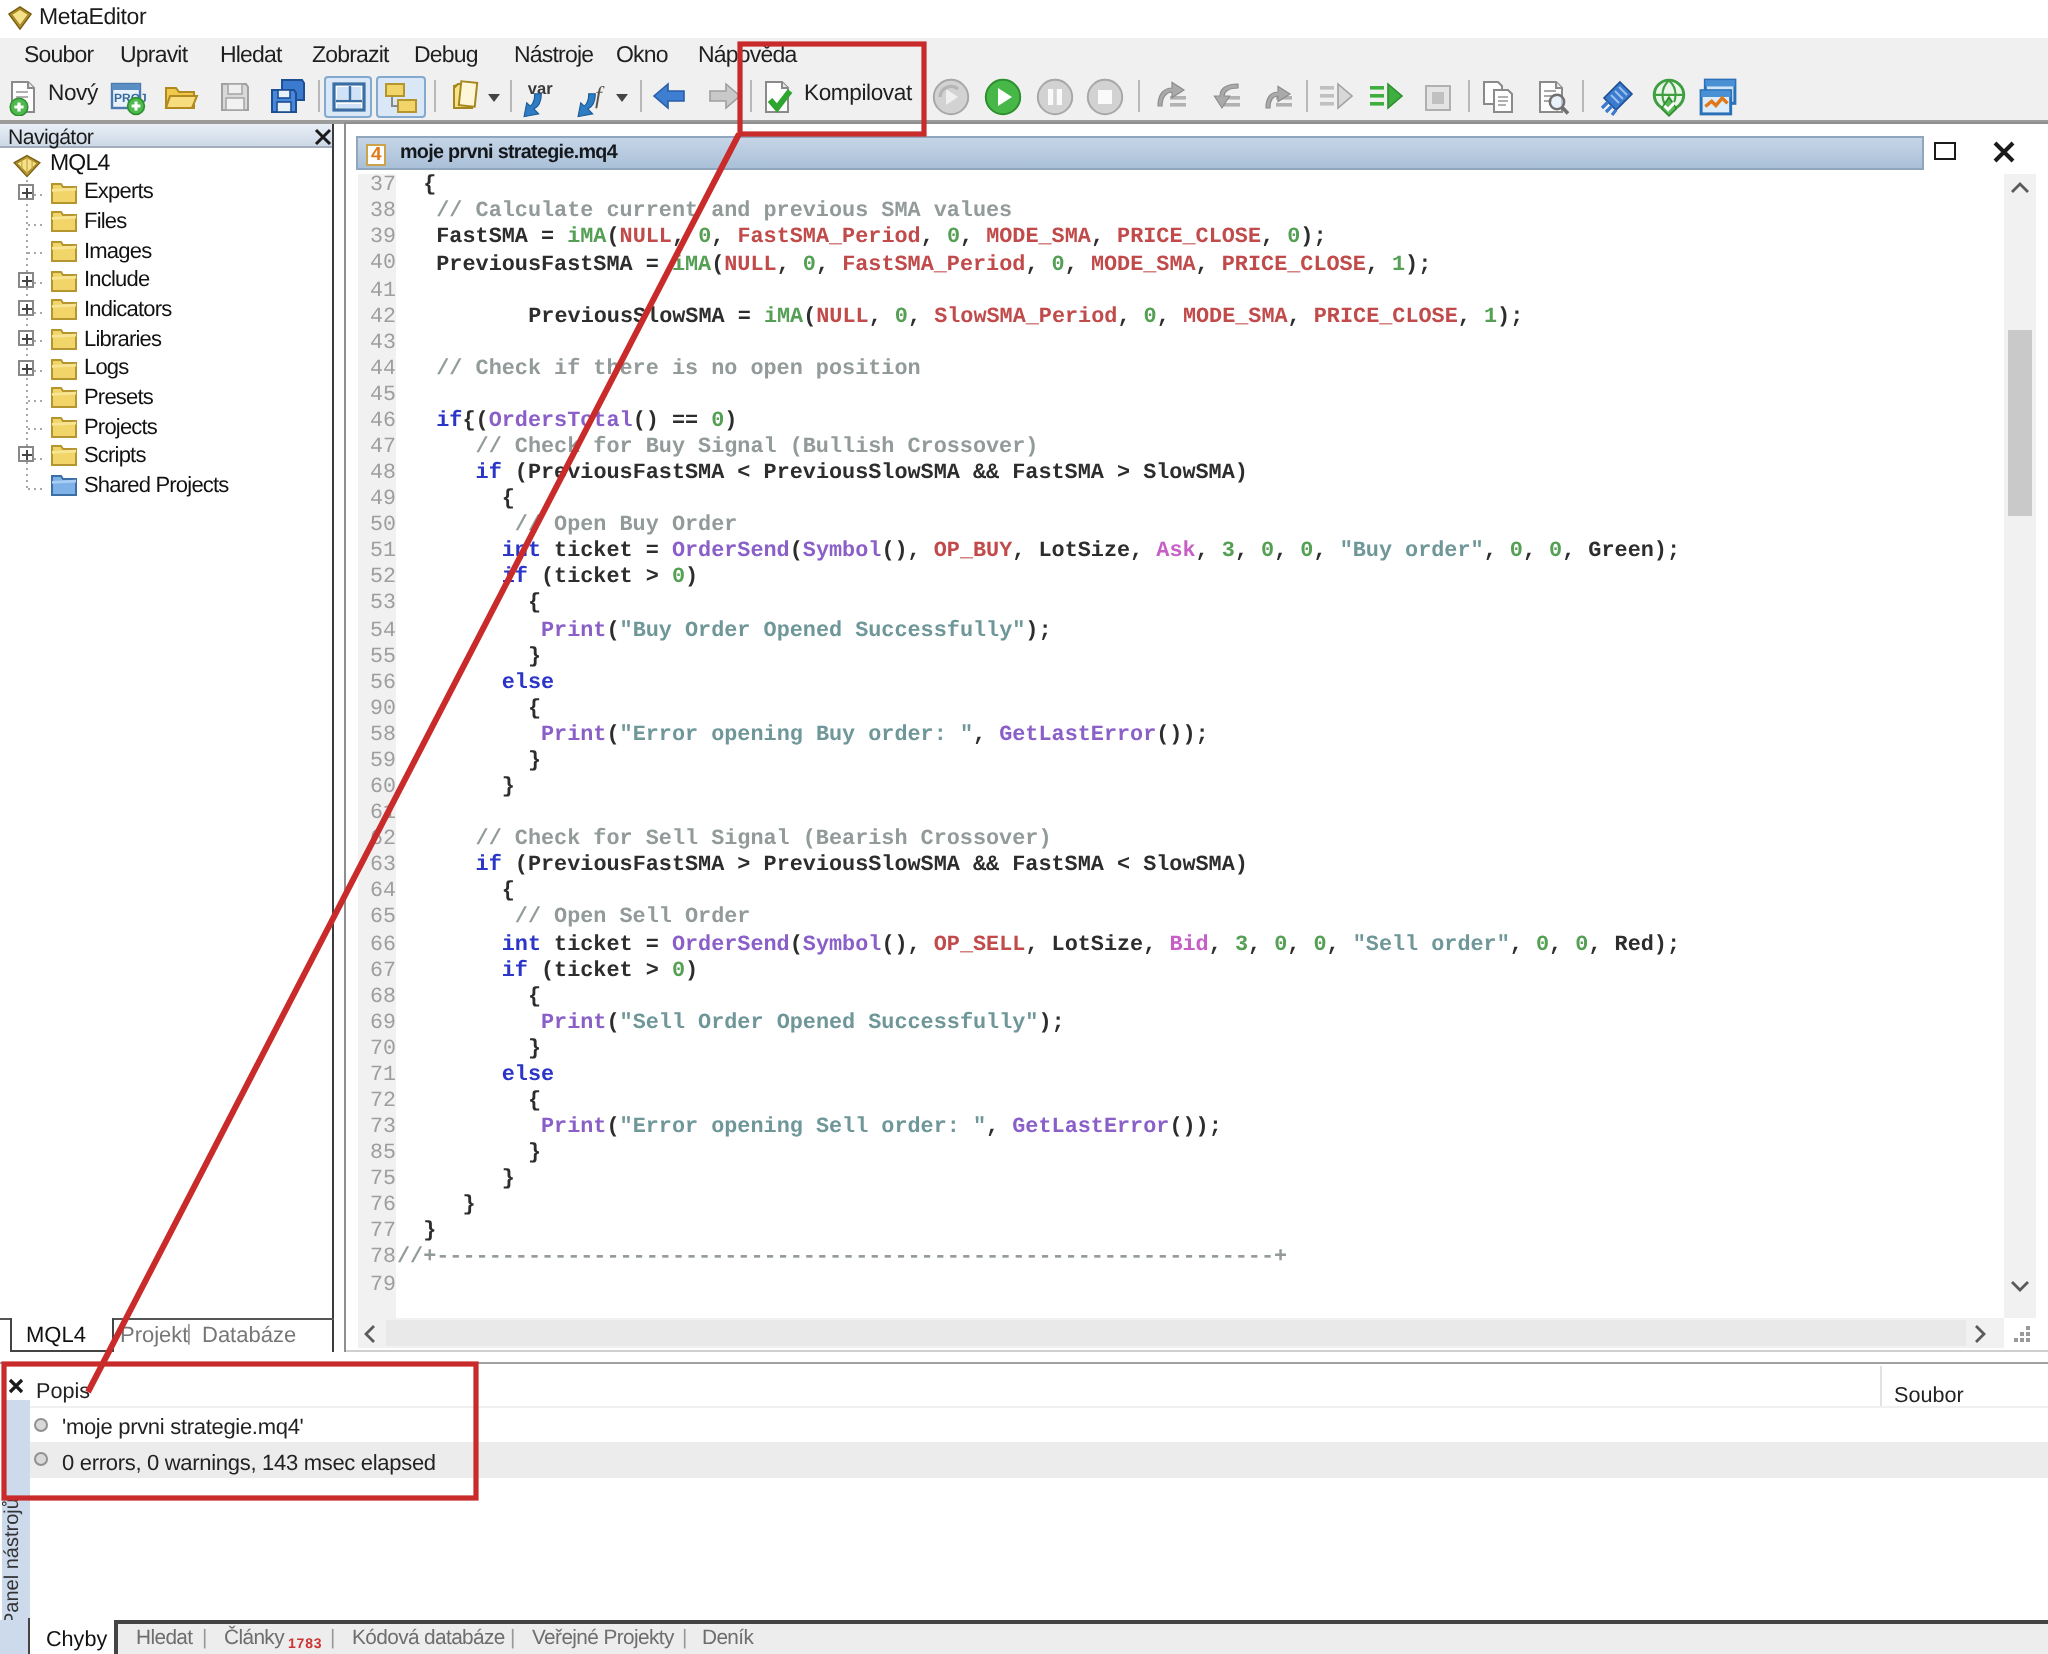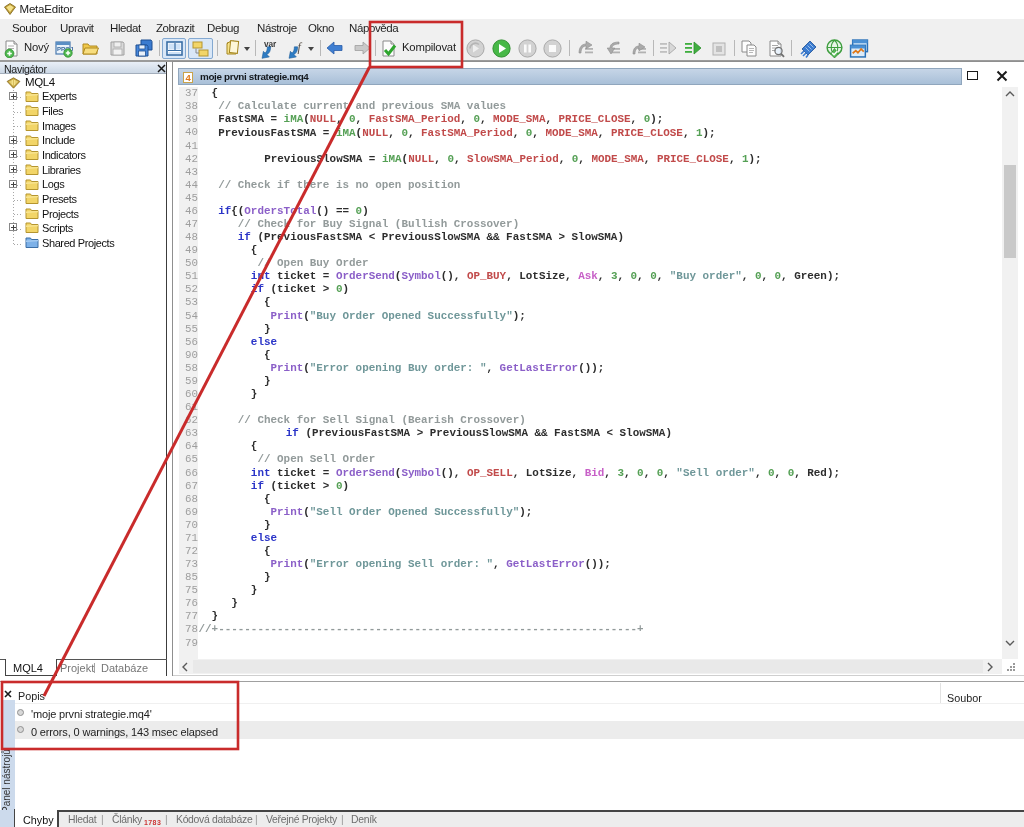--- a/index.html
+++ b/index.html
@@ -448,21 +448,21 @@
 <div class="cl" style="top:274.88px; left:19.5px;">           <span class="f">Print</span>(<span class="s">"Error opening Buy order: "</span>, <span class="f">GetLastError</span>());</div>
 <div class="ln" style="top:287.96px; right:805px;">59</div>
 <div class="cl" style="top:287.96px; left:19.5px;">          }</div>
 <div class="ln" style="top:301.04px; right:805px;">60</div>
 <div class="cl" style="top:301.04px; left:19.5px;">        }</div>
 <div class="ln" style="top:314.12px; right:805px;">61</div>
 <div class="cl" style="top:314.12px; left:19.5px;"></div>
 <div class="ln" style="top:327.20px; right:805px;">62</div>
 <div class="cl" style="top:327.20px; left:19.5px;text-align:center;"><span class="c">      // Check for Sell Signal (Bearish Crossover)</span></div>
 <div class="ln" style="top:340.28px; right:805px;">63</div>
-<div class="cl" style="top:340.28px; left:19.5px;padding-left:48px;">      <span class="k">if</span> (PreviousFastSMA &gt; PreviousSlowSMA &amp;&amp; FastSMA &lt; SlowSMA)</div>
+<div class="cl" style="top:340.28px; left:19.5px;">      <span class="k">if</span> (PreviousFastSMA &gt; PreviousSlowSMA &amp;&amp; FastSMA &lt; SlowSMA)</div>
 <div class="ln" style="top:353.36px; right:805px;">64</div>
 <div class="cl" style="top:353.36px; left:19.5px;">        {</div>
 <div class="ln" style="top:366.44px; right:805px;">65</div>
 <div class="cl" style="top:366.44px; left:19.5px;"><span class="c">         // Open Sell Order</span></div>
 <div class="ln" style="top:379.52px; right:805px;">66</div>
 <div class="cl" style="top:379.52px; left:19.5px;">        <span class="k">int</span> ticket = <span class="f">OrderSend</span>(<span class="f">Symbol</span>(), <span class="r">OP_SELL</span>, LotSize, <span class="m">Bid</span>, <span class="g">3</span>, <span class="g">0</span>, <span class="g">0</span>, <span class="s">"Sell order"</span>, <span class="g">0</span>, <span class="g">0</span>, Red);</div>
 <div class="ln" style="top:392.60px; right:805px;">67</div>
 <div class="cl" style="top:392.60px; left:19.5px;">        <span class="k">if</span> (ticket &gt; <span class="g">0</span>)</div>
 <div class="ln" style="top:405.68px; right:805px;">68</div>
 <div class="cl" style="top:405.68px; left:19.5px;">          {</div>

